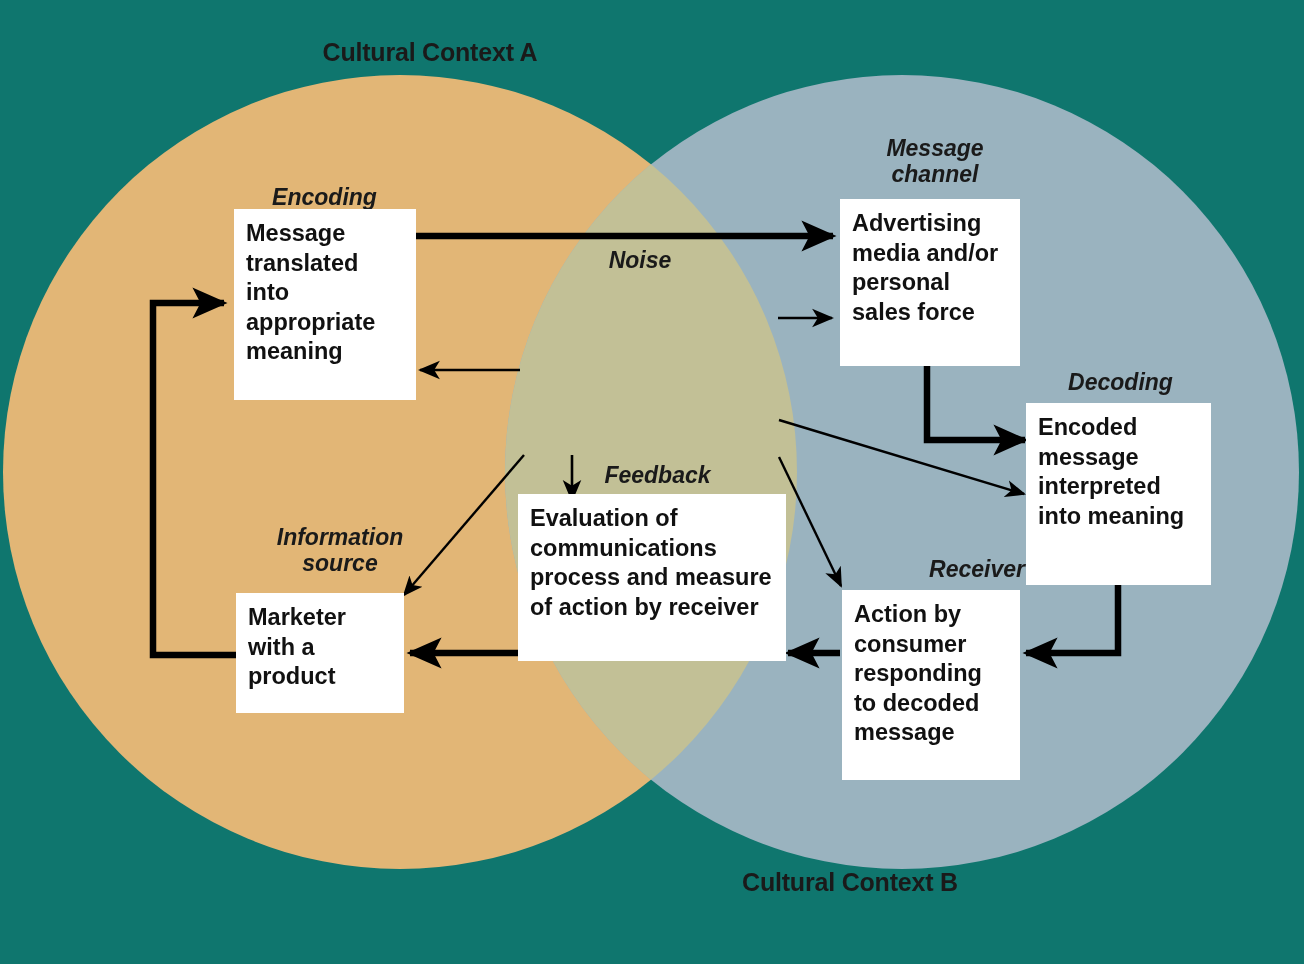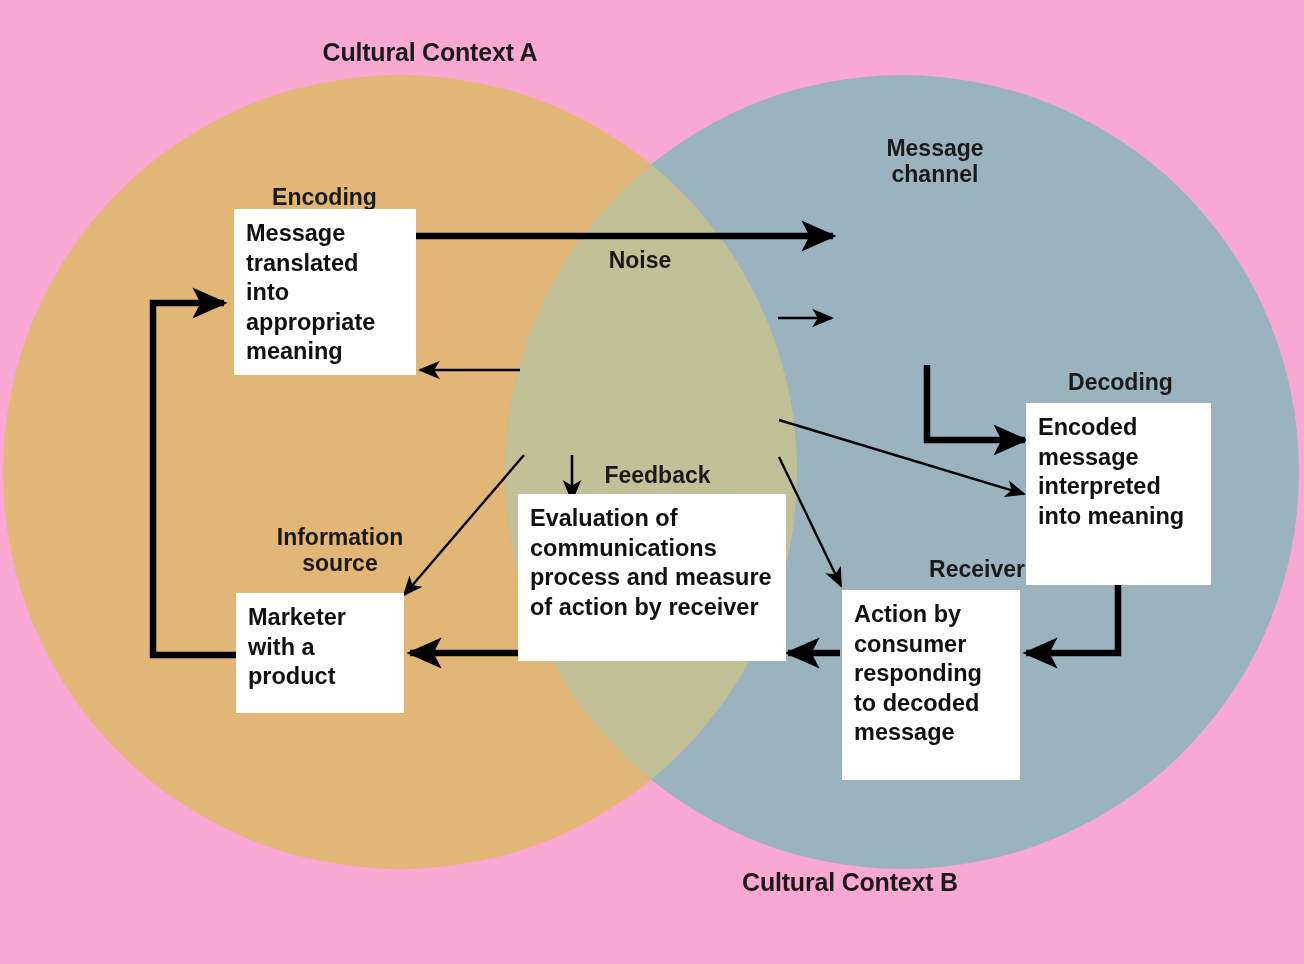--- a/index.html
+++ b/index.html
@@ -1,23 +1,23 @@
 <!DOCTYPE html>
 <html><head>
 <meta charset="utf-8">
 <style>
   html,body{margin:0;padding:0;background:#ffffff;}
   body{width:1304px;height:964px;overflow:hidden;
        font-family:"Liberation Sans", sans-serif;}
-  #stage{position:relative;width:1304px;height:964px;background:#f9a8d4;}
+  #stage{position:relative;width:1304px;height:964px;background:#0f766e;}
   svg.layer{position:absolute;left:0;top:0;width:1304px;height:964px;}
   .vlabel{position:absolute;font-weight:bold;color:#1a1a1a;
           font-size:25px;letter-spacing:-0.2px;text-align:center;white-space:nowrap;}
   .caption{position:absolute;font-weight:bold;color:#1a1a1a;font-size:23px;
-           line-height:1.12;text-align:center;}
+           line-height:1.12;text-align:center;font-style:italic;}
   .nodebox{position:absolute;background:#ffffff;color:#111111;
            font-weight:bold;font-size:23.5px;line-height:1.26;
            box-sizing:border-box;padding:10px 12px 8px 12px;}
 </style>
 </head>
 <body>
 
 <div id="stage">
 
   <svg class="layer" viewBox="0 0 1304 964">
@@ -80,22 +80,23 @@
 
   <div class="caption" style="left:1028px;top:370px;width:185px;">Decoding</div>
 
   <div class="caption" style="left:245px;top:525px;width:190px;white-space:pre-line;">Information
 source</div>
 
   <div class="caption" style="left:570px;top:463px;width:175px;">Feedback</div>
 
   <div class="caption" style="left:845px;top:557px;width:180px;text-align:right;">Receiver</div>
 
-  <div class="nodebox" style="left:234px;top:209px;width:182px;height:166px;">Message translated into appropriate meaning</div>
+  <div class="nodebox" style="left:234px;top:209px;width:182px;height:191px;">Message translated into appropriate meaning</div>
 
+  <div class="nodebox" style="left:840px;top:199px;width:180px;height:167px;">Advertising media and/or personal sales force</div>
 
 
   <div class="nodebox" style="left:1026px;top:403px;width:185px;height:182px;">Encoded message interpreted into meaning</div>
 
   <div class="nodebox" style="left:236px;top:593px;width:168px;height:120px;">Marketer with a product</div>
 
   <div class="nodebox" style="left:518px;top:494px;width:268px;height:167px;">Evaluation of communications process and measure of action by receiver</div>
 
   <div class="nodebox" style="left:842px;top:590px;width:178px;height:190px;">Action by consumer responding to decoded message</div>
 

